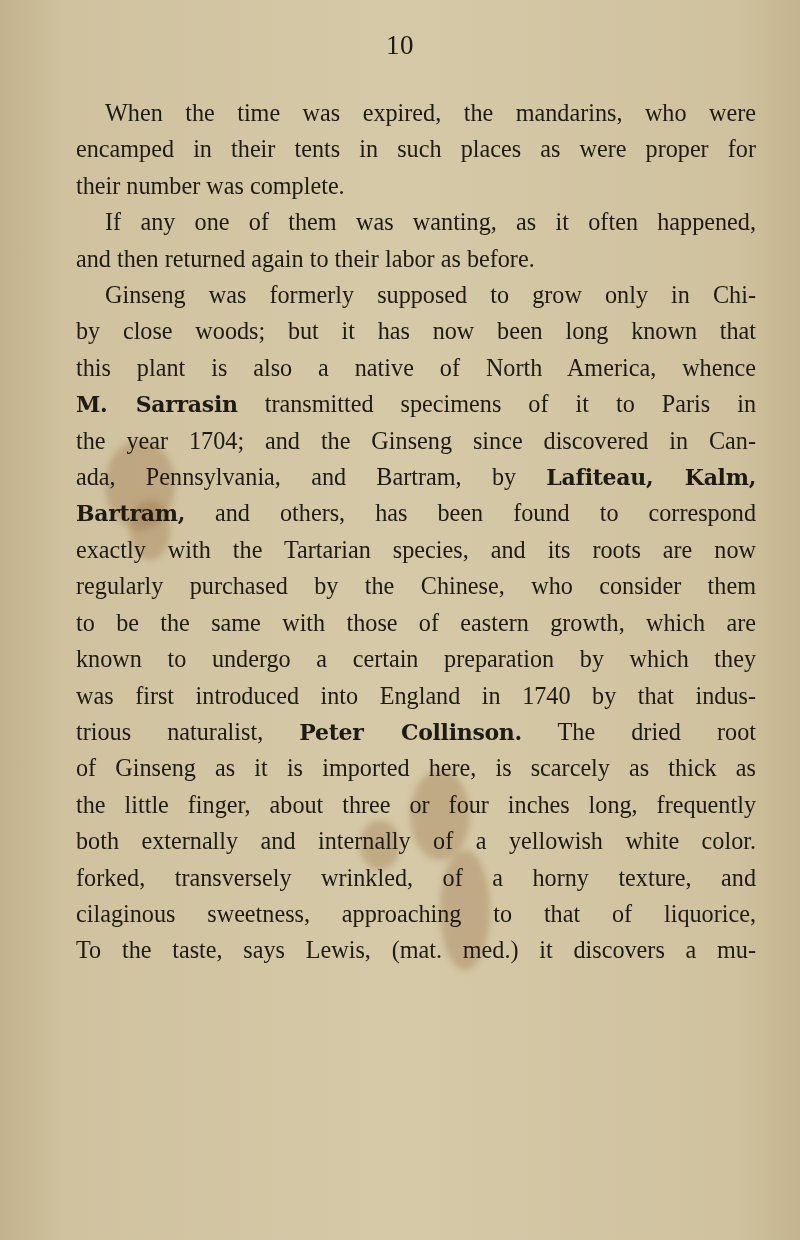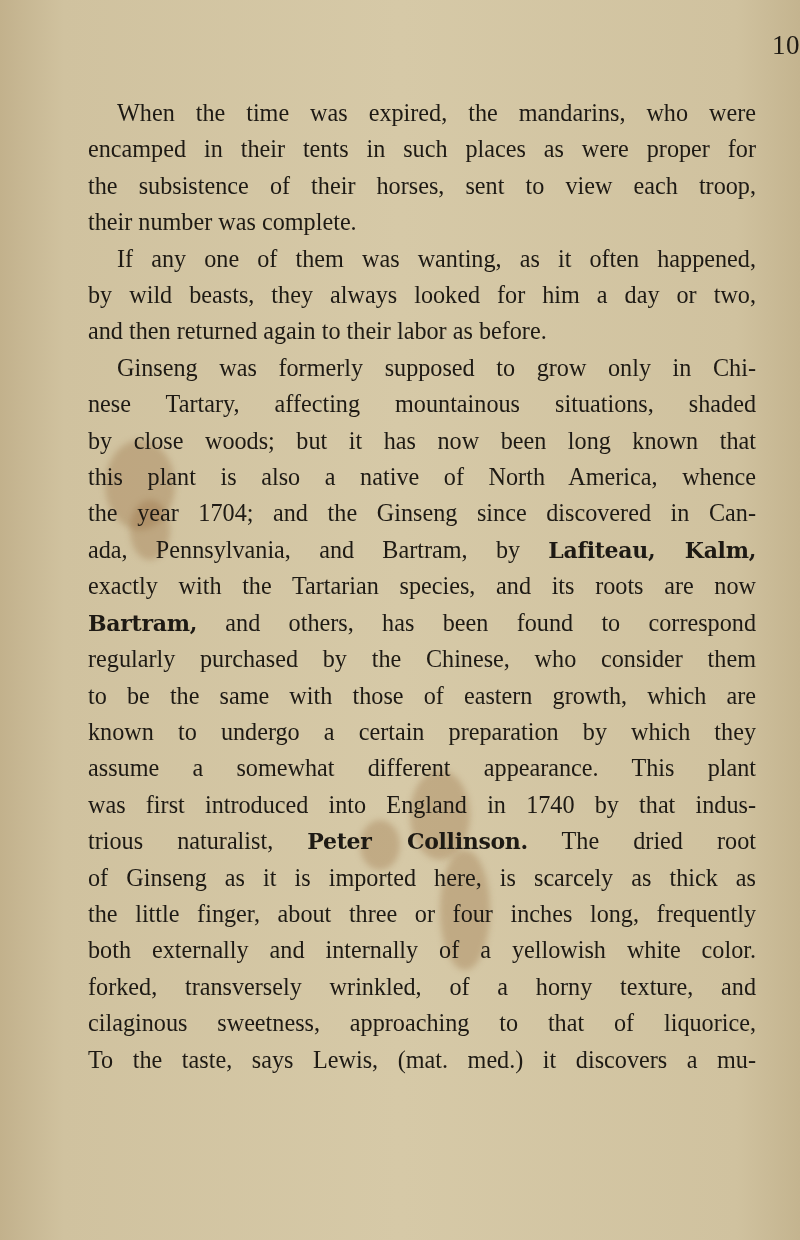--- a/index.html
+++ b/index.html
@@ -21,39 +21,38 @@
       border-radius: 50%;
       background: rgba(140, 95, 45, 0.28);
       filter: blur(3px);
       pointer-events: none;
     }
     .page-number {
       position: absolute;
       top: 30px;
       left: 0;
       width: 800px;
-      text-align: right;
+      text-align: center;
       font-size: 27px;
       letter-spacing: 0.5px;
     }
     .text-block {
       position: absolute;
       top: 95px;
       left: 76px;
       width: 680px;
       font-size: 24.2px;
       line-height: 36.4px;
       text-align: justify;
     }
     .line {
       display: block;
       text-align: justify;
       text-align-last: justify;
       white-space: nowrap;
-      margin-left: 12px;
     }
     .line.last {
       text-align-last: left;
     }
     .line.indent {
       padding-left: 29px;
     }
     .bold-name {
       font-family: "DejaVu Serif", "Liberation Serif", serif;
       font-weight: bold;
@@ -71,41 +70,38 @@
   <div class="stain" style="left:410px;top:770px;width:60px;height:90px;"></div>
   <div class="stain" style="left:440px;top:850px;width:50px;height:120px;"></div>
   <div class="stain" style="left:360px;top:820px;width:40px;height:50px;"></div>
 
   <div class="page-number">10</div>
 
   <div class="text-block" id="text-block">
       <div>
         <span class="line indent"><span>When the time was expired, the mandarins, who were</span></span>
         <span class="line"><span>encamped in their tents in such places as were proper for</span></span>
-        <span class="line"><span>the subsistence of their horses, sent to view each troop,</span></span>
         <span class="line last"><span>their number was complete.</span></span>
       </div>
       <div>
         <span class="line indent"><span>If any one of them was wanting, as it often happened,</span></span>
-        <span class="line"><span>by wild beasts, they always looked for him a day or two,</span></span>
         <span class="line last"><span>and then returned again to their labor as before.</span></span>
       </div>
       <div>
         <span class="line indent"><span>Ginseng was formerly supposed to grow only in Chi-</span></span>
-        <span class="line"><span>nese Tartary, affecting mountainous situations, shaded</span></span>
         <span class="line"><span>by close woods; but it has now been long known that</span></span>
         <span class="line"><span>this plant is also a native of North America, whence</span></span>
+        <span class="line"><span class="bold-name">M. Sarrasin</span><span> transmitted specimens of it to Paris in</span></span>
         <span class="line"><span>the year 1704; and the Ginseng since discovered in Can-</span></span>
         <span class="line"><span>ada, Pennsylvania, and Bartram, by </span><span class="bold-name">Lafiteau, Kalm,</span></span>
+        <span class="line"><span class="bold-name">Bartram,</span><span> and others, has been found to correspond</span></span>
         <span class="line"><span>exactly with the Tartarian species, and its roots are now</span></span>
-        <span class="line"><span class="bold-name">Bartram,</span><span> and others, has been found to correspond</span></span>
         <span class="line"><span>regularly purchased by the Chinese, who consider them</span></span>
         <span class="line"><span>to be the same with those of eastern growth, which are</span></span>
         <span class="line"><span>known to undergo a certain preparation by which they</span></span>
-        <span class="line"><span>assume a somewhat different appearance. This plant</span></span>
         <span class="line"><span>was first introduced into England in 1740 by that indus-</span></span>
         <span class="line"><span>trious naturalist, </span><span class="bold-name">Peter Collinson.</span><span> The dried root</span></span>
         <span class="line"><span>of Ginseng as it is imported here, is scarcely as thick as</span></span>
         <span class="line"><span>the little finger, about three or four inches long, frequently</span></span>
         <span class="line"><span>both externally and internally of a yellowish white color.</span></span>
         <span class="line"><span>forked, transversely wrinkled, of a horny texture, and</span></span>
         <span class="line"><span>cilaginous sweetness, approaching to that of liquorice,</span></span>
         <span class="line"><span>To the taste, says Lewis, (mat. med.) it discovers a mu-</span></span>
       </div>
     </div>

